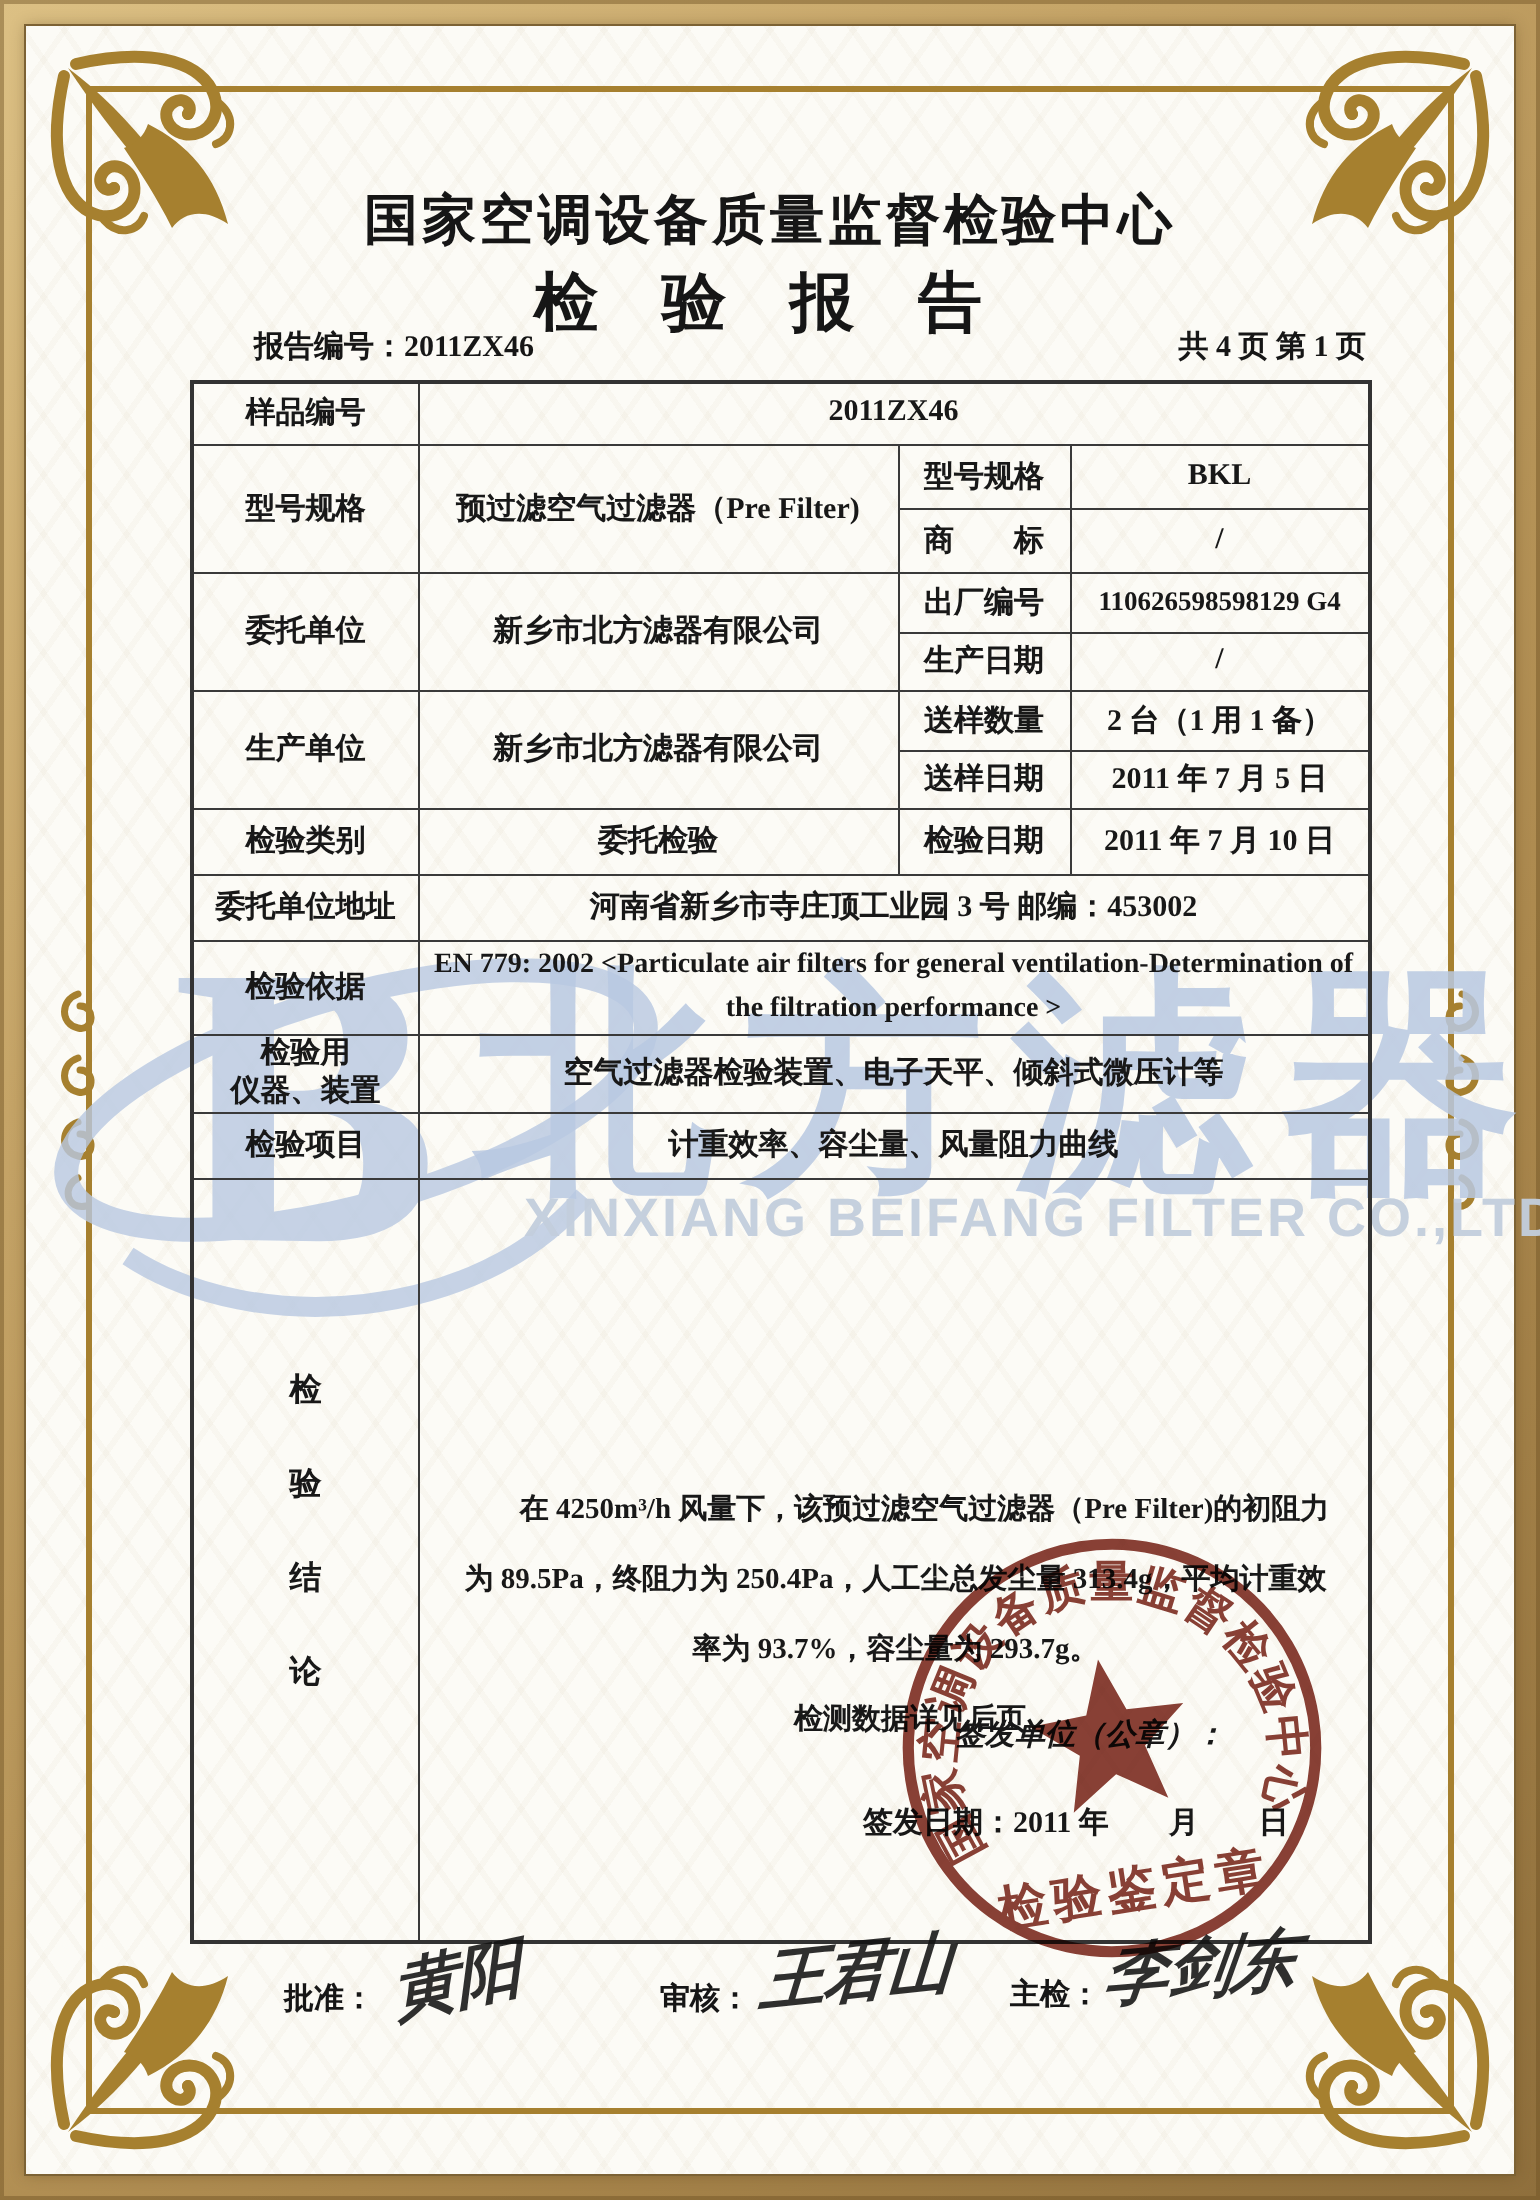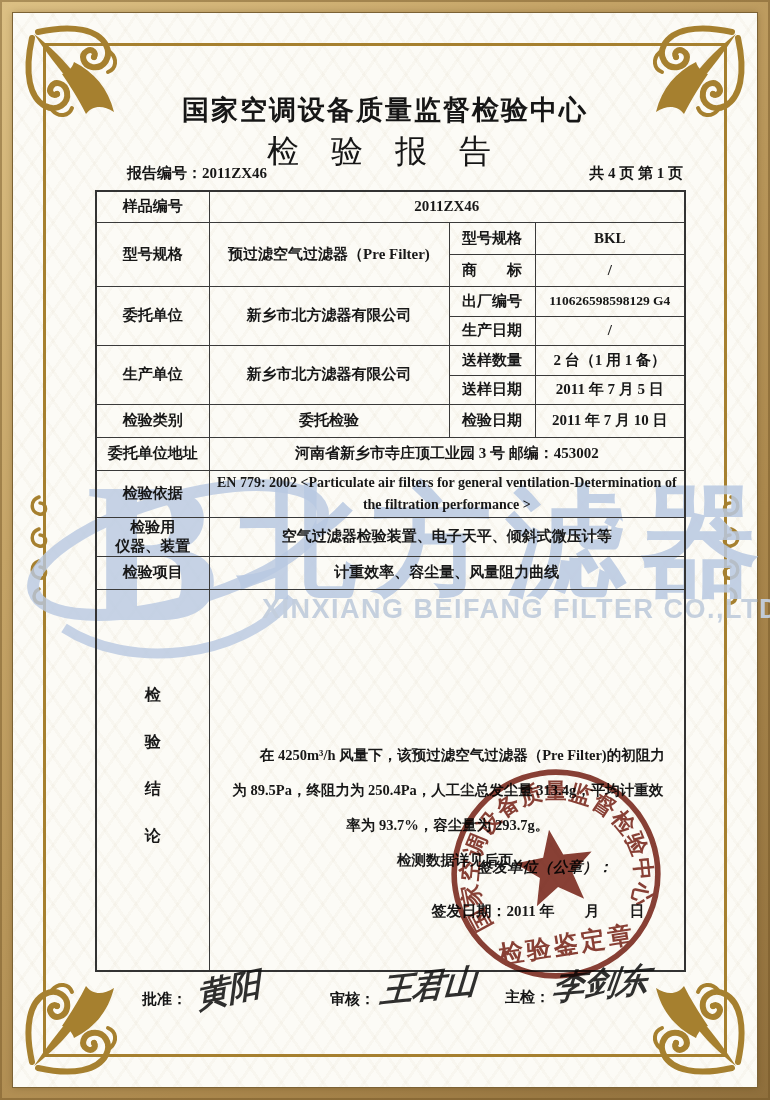--- a/index.html
+++ b/index.html
@@ -35,21 +35,21 @@
   .wm-cn{position:absolute;left:238px;top:462px;font-size:120px;font-weight:800;letter-spacing:14px;
     color:#b9c9e2;white-space:nowrap;opacity:.85;}
   .wm-en{position:absolute;left:262px;top:594px;font-size:27px;font-weight:600;letter-spacing:1.5px;
     color:#c3cedd;font-family:"Liberation Sans","DejaVu Sans",sans-serif;white-space:nowrap;opacity:.95;}
 
   
   .content{position:absolute;inset:0;z-index:3;color:#161616;}
   .org-title{position:absolute;left:0;right:0;top:92px;text-align:center;
     font-size:27px;font-weight:bold;letter-spacing:2px;}
   .report-title{position:absolute;left:0;right:0;top:130px;text-align:center;
-    font-size:32px;font-weight:normal;letter-spacing:12px;}
+    font-size:32px;font-weight:bold;letter-spacing:12px;}
   .meta-row{position:absolute;left:95px;right:87px;top:164px;display:flex;
     justify-content:space-between;font-size:15px;font-weight:600;margin-left:32px;}
 
   table.rpt{position:absolute;left:95px;top:190px;width:589px;border-collapse:collapse;
     table-layout:fixed;font-size:15px;font-weight:600;color:#181818;}
   table.rpt td{border:1.5px solid #3a3a3a;padding:0 4px;text-align:center;vertical-align:middle;
     overflow:hidden;}
   table.rpt{border:2px solid #333;}
   td.leftal{text-align:left;padding-left:12px;}
   td.small{font-size:13.5px;margin-left:40px;}

